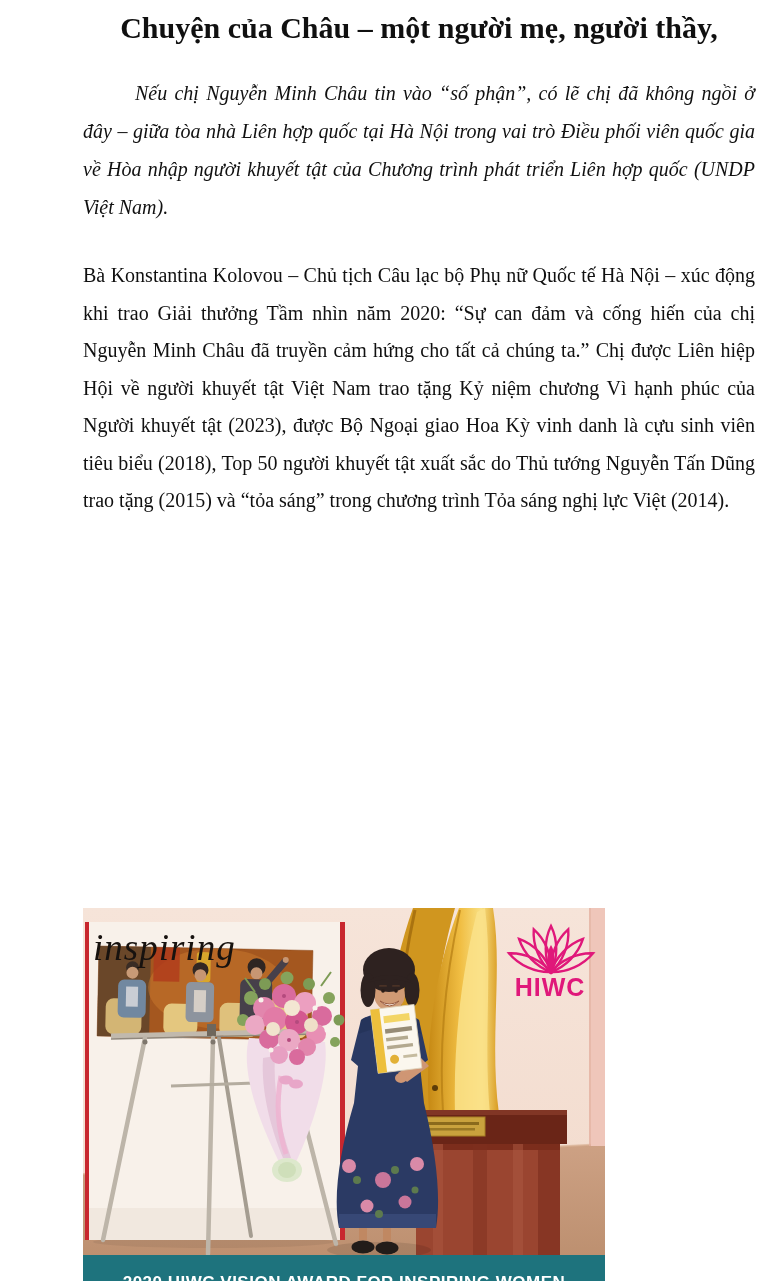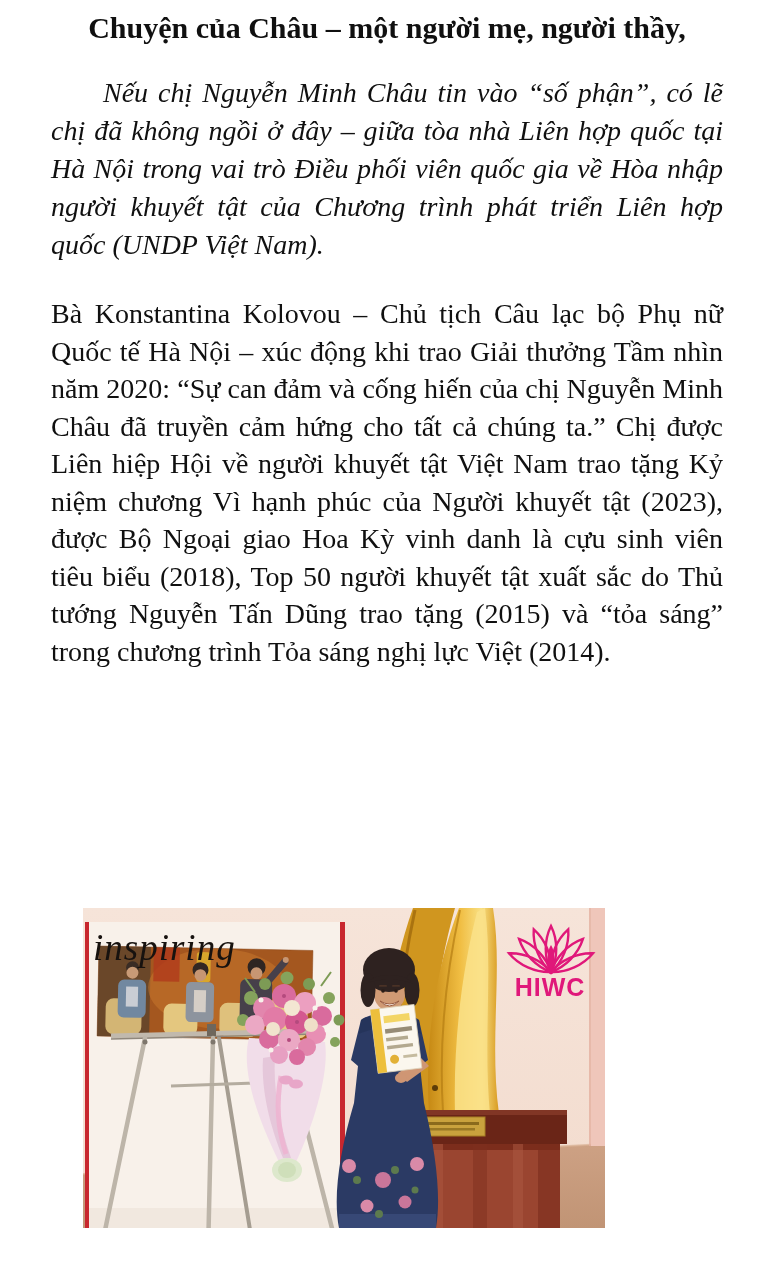--- a/index.html
+++ b/index.html
@@ -2,38 +2,38 @@
 <html><head>
 <meta charset="utf-8">
 <style>
   html, body { margin: 0; padding: 0; }
   body {
     width: 781px; height: 1281px; overflow: hidden;
     background: #ffffff; position: relative;
     font-family: "Liberation Serif", serif; color: #101010;
     -webkit-font-smoothing: antialiased;
   }
-  .content { margin-left: 51px; width: 672px; }
+  .content { margin-left: 83px; width: 672px; }
   .title {
     font-size: 30px; line-height: 38px; font-weight: bold;
     text-align: center; padding-top: 9px;
   }
   p.para {
-    margin: 0; font-size: 28px; line-height: 37.5px;
+    margin: 0; font-size: 20px; line-height: 37.5px;
     text-align: justify; text-justify: inter-word;
   }
   p.lead {
     margin-top: 27px; font-style: italic;
     text-indent: 52px; line-height: 38px;
   }
   p.body2 { margin-top: 31px; }
   .italic { }
   .photo-wrap {
     position: absolute; left: 83px; top: 908px;
-    width: 522px; height: 320px; overflow: hidden;
+    width: 522px; height: 373px; overflow: hidden;
   }
 </style>
 </head>
 <body>
 
 <div class="content">
   <div class="title">
     <div>Chuyện của Châu – một người mẹ, người thầy,</div>
   </div>
 

